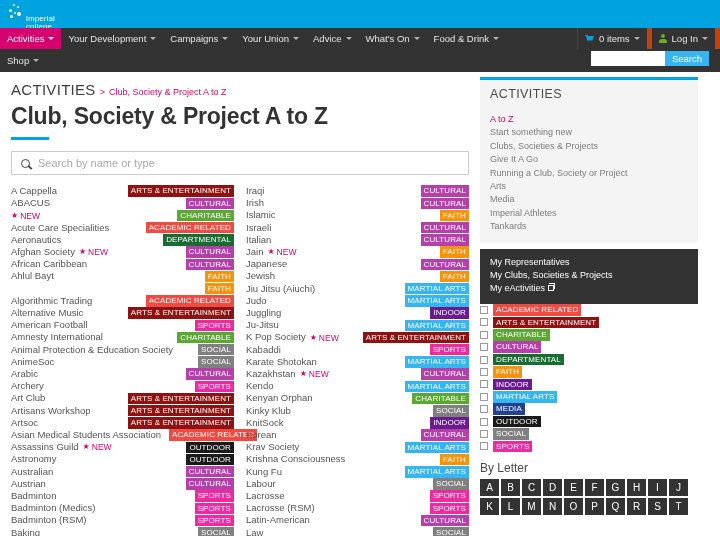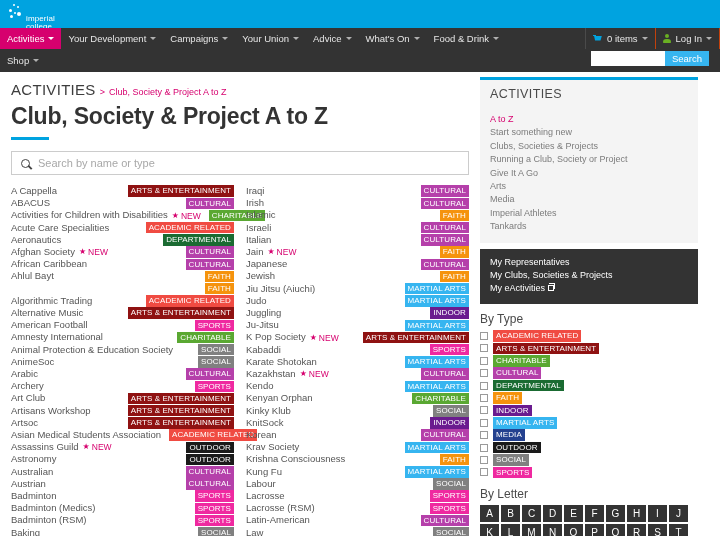--- a/index.html
+++ b/index.html
@@ -80,21 +80,21 @@
     border-left: 3px solid transparent;
     border-right: 3px solid transparent;
     border-top: 3px solid #b0b0b0;
   }
   .nav-item.active .caret { border-top-color: #ffffff; }
   .nav-spacer { flex: 1; }
   .nav-right {
     display: flex; align-items: stretch;
     border-left: 1px solid #4a4a4a;
   }
-  .nav-right .nav-item { border-right: 1px solid #c2410c; }
+  .nav-right .nav-item { border-right: 5px solid #c2410c; }
   .cart-icon {
     display: inline-block;
     width: 10px; height: 8px;
     position: relative;
     margin-right: 4px;
   }
   .cart-icon::before {
     content: "";
     position: absolute; left: 1px; top: 1px;
     width: 8px; height: 5px;
@@ -461,21 +461,20 @@
             <span class="lname">A Cappella</span>
             <span class="lspacer"></span>
             <span class="badge" style="background: rgb(143, 18, 18);">ARTS &amp; ENTERTAINMENT</span>
           </div>
           <div class="lrow">
             <span class="lname">ABACUS</span>
             <span class="lspacer"></span>
             <span class="badge" style="background: rgb(181, 64, 170);">CULTURAL</span>
           </div>
           <div class="lrow">
-            <span class="lname">Activities for Children with Disabilities</span>
             <span class="newtag">
               <span class="star">★</span>
               <span>NEW</span>
             </span>
             <span class="lspacer"></span>
             <span class="badge" style="background: rgb(90, 168, 50);">CHARITABLE</span>
           </div>
           <div class="lrow">
             <span class="lname">Acute Care Specialities</span>
             <span class="lspacer"></span>
@@ -777,38 +776,37 @@
   </div>
 
   <div class="sidebar">
 
     <div class="panel-activities">
       <div class="panel-h">ACTIVITIES</div>
       <div id="activities-links">
           <div class="panel-link cur">A to Z</div>
           <div class="panel-link">Start something new</div>
           <div class="panel-link">Clubs, Societies &amp; Projects</div>
+          <div class="panel-link">Give It A Go</div>
           <div class="panel-link">Running a Club, Society or Project</div>
-          <div class="panel-link">Give It A Go</div>
           <div class="panel-link">Arts</div>
           <div class="panel-link">Media</div>
           <div class="panel-link">Imperial Athletes</div>
           <div class="panel-link">Tankards</div>
         </div>
     </div>
 
     <div class="panel-union">
       <div id="union-links">
           <div class="panel-link"><span>My Representatives</span></div>
           <div class="panel-link"><span>My Clubs, Societies &amp; Projects</span></div>
           <div class="panel-link"><span>My eActivities</span><span class="ext-icon"></span></div>
         </div>
     </div>
 
-    <div class="filter-h">By Type</div>
     <div id="type-filters">
         <div class="typerow">
           <span class="cbx"></span>
           <span class="badge" style="background: rgb(240, 75, 66);">ACADEMIC RELATED</span>
         </div>
         <div class="typerow">
           <span class="cbx"></span>
           <span class="badge" style="background: rgb(143, 18, 18);">ARTS &amp; ENTERTAINMENT</span>
         </div>
         <div class="typerow">

